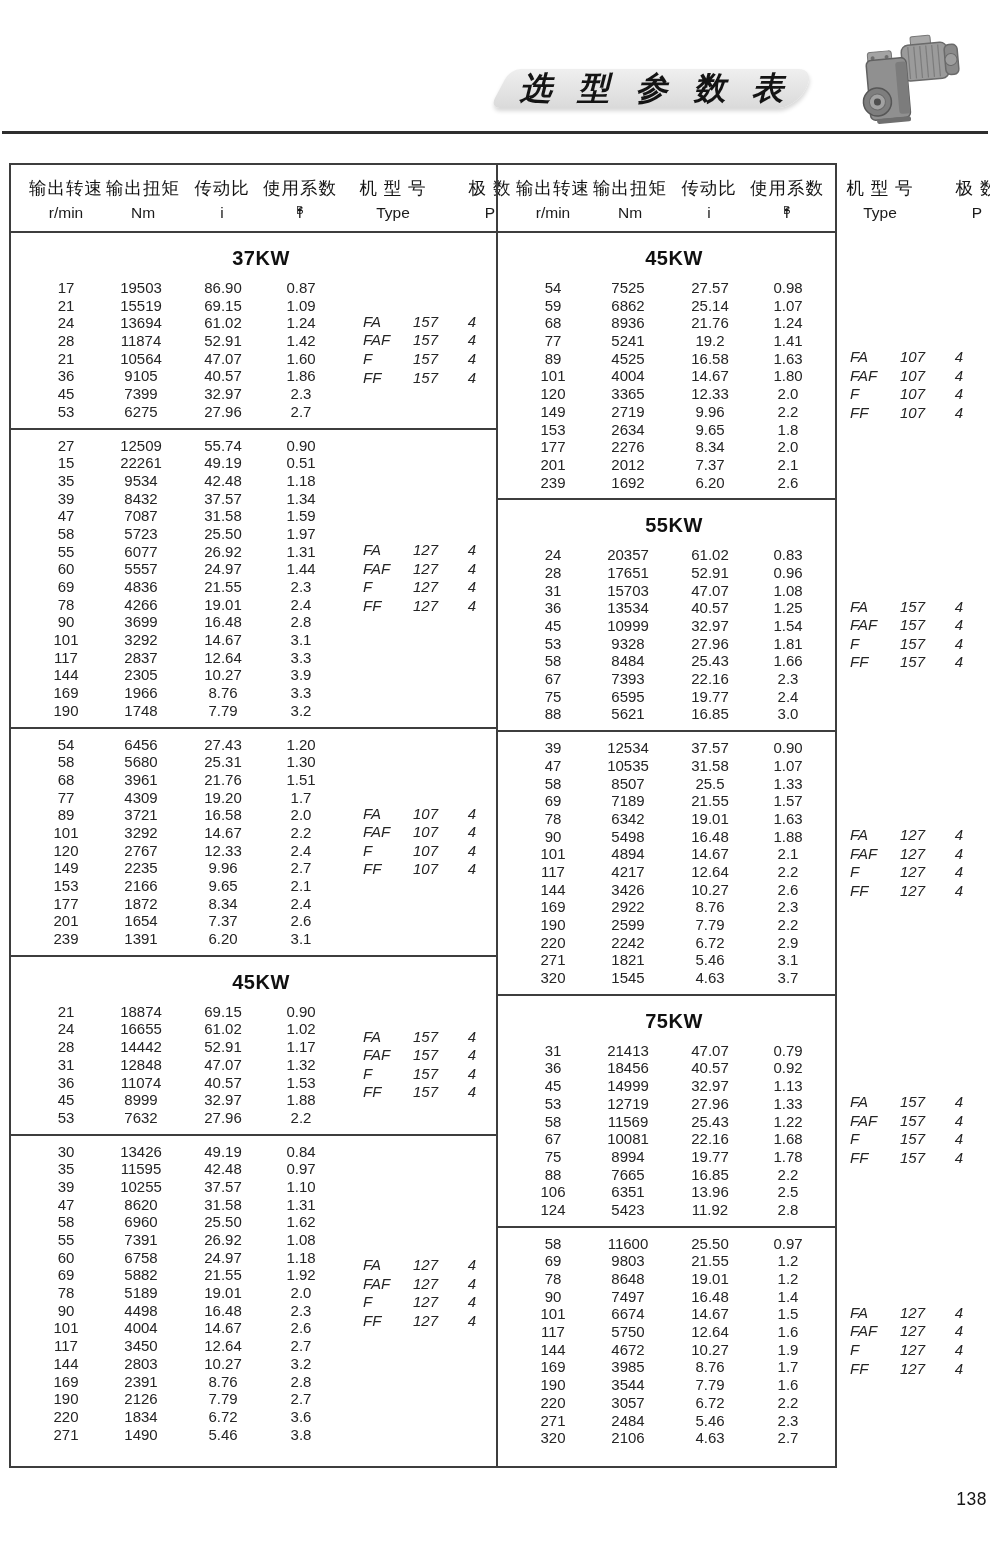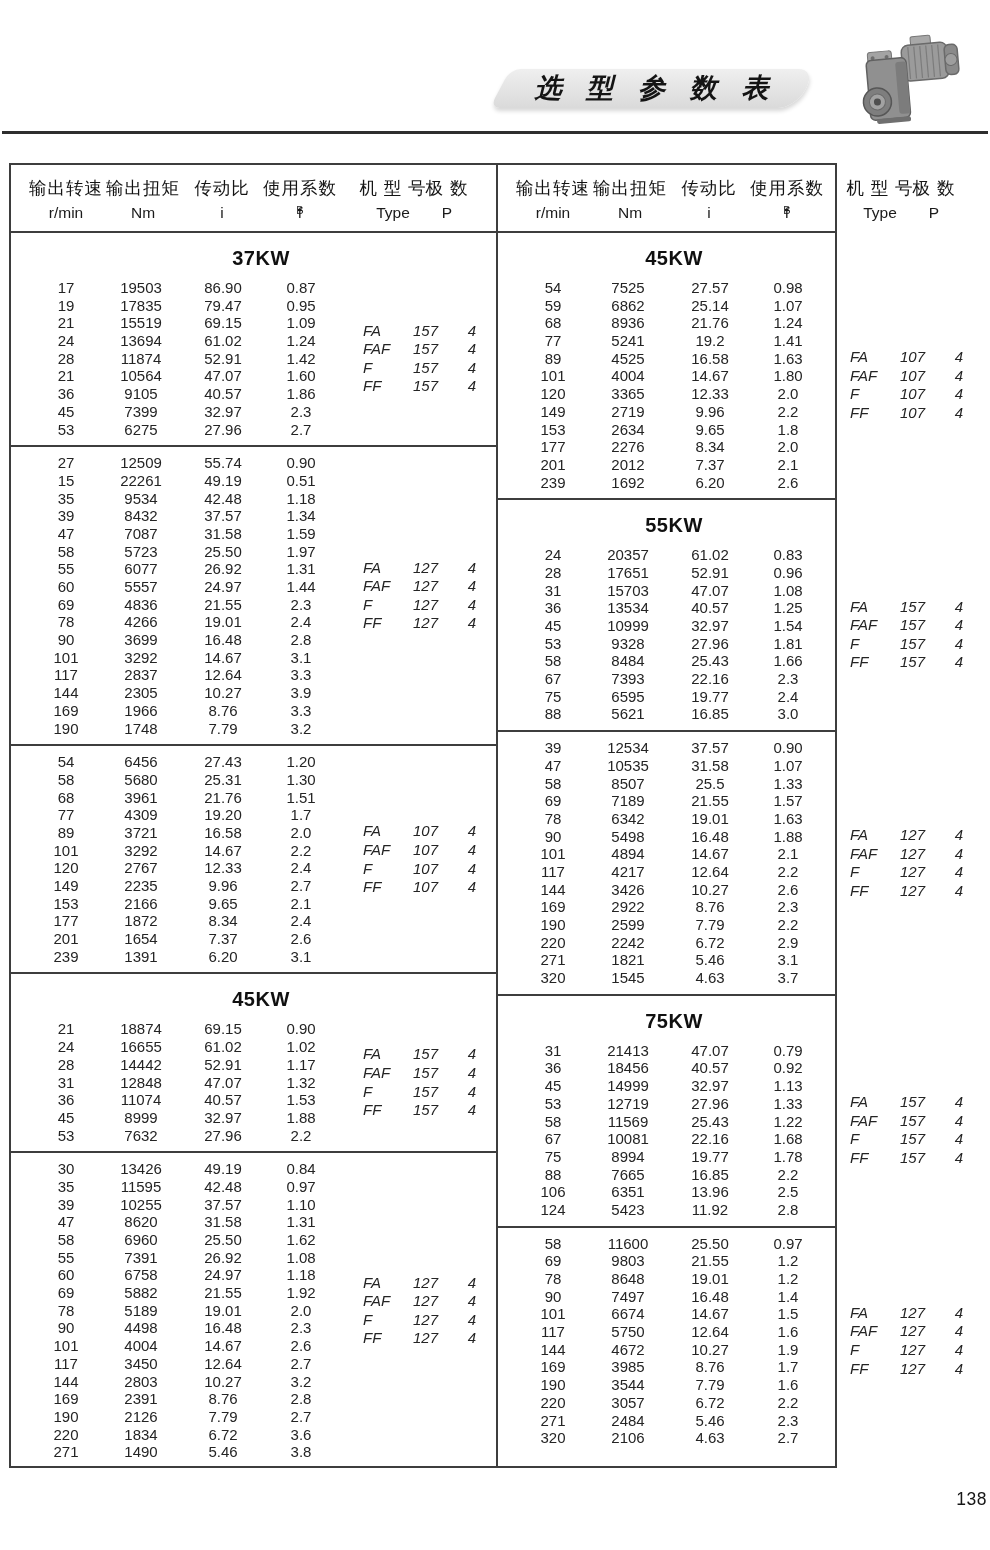--- a/index.html
+++ b/index.html
@@ -11,37 +11,37 @@
   .banner{position:absolute;left:500px;top:69px;width:306px;height:39px;}
   .banner::before{
     content:"";position:absolute;inset:0;
     background:linear-gradient(180deg,#efefef,#dadada);
     transform:skewX(-28deg);border-radius:10px 18px 18px 10px;
     box-shadow:2px 3px 4px rgba(0,0,0,.16);
   }
   .banner .title{
     position:relative;display:block;text-align:center;line-height:39px;
     font-family:"Liberation Serif",serif;font-style:italic;font-weight:600;
-    font-size:27px;letter-spacing:9px;color:#141414;padding-left:6px;white-space:nowrap;
+    font-size:32px;letter-spacing:9px;color:#141414;padding-left:6px;white-space:nowrap;
   }
   .photo{position:absolute;left:852px;top:28px;width:118px;height:102px;}
   .header-rule{position:absolute;left:2px;top:131px;width:986px;height:3px;background:#2e2e2e;}
   
   .param-table{
     position:absolute;left:9px;top:163px;width:828px;height:1305px;
     border:2px solid #3d3d3d;box-sizing:border-box;display:flex;background:#fff;
   }
   .tcol{position:relative;}
   .tcol-left{width:485px;}
   .tcol-right{flex:1;border-left:2px solid #3d3d3d;}
   .thead{position:relative;height:66px;border-bottom:2px solid #3d3d3d;}
   .thead span{position:absolute;transform:translateX(-50%);white-space:nowrap;}
   .thead .zh{top:11px;font-size:17.5px;color:#141414;letter-spacing:1px;}
   .thead .en{top:39px;font-size:15.5px;color:#1a1a1a;}
-  .p1{left:55px}.p2{left:132px}.p3{left:211px}.p4{left:289px}.p5{left:382px}.p6{left:436px}
+  .p1{left:55px}.p2{left:132px}.p3{left:211px}.p4{left:289px}.p5{left:382px}.p6{left:479px}
   .fbsub{font-size:11px;vertical-align:-2px;}
   .block{padding:7px 0;box-sizing:border-box;}
   .block + .block{border-top:2px solid #3d3d3d;}
   .section-heading{
     font-size:20px;font-weight:bold;color:#101010;
     padding:7px 0 9px 15px;letter-spacing:.5px;text-align:center;
   }
   .block-body{position:relative;}
   .row{position:relative;height:17.7px;}
   .row span{
@@ -112,26 +112,20 @@
           <div class="section-heading">37KW</div>
           <div class="block-body">
             <div class="rows">
               <div class="row">
                 <span class="c1">17</span>
                 <span class="c2">19503</span>
                 <span class="c3">86.90</span>
                 <span class="c4">0.87</span>
               </div>
               <div class="row">
-                <span class="c1">19</span>
-                <span class="c2">17835</span>
-                <span class="c3">79.47</span>
-                <span class="c4">0.95</span>
-              </div>
-              <div class="row">
                 <span class="c1">21</span>
                 <span class="c2">15519</span>
                 <span class="c3">69.15</span>
                 <span class="c4">1.09</span>
               </div>
               <div class="row">
                 <span class="c1">24</span>
                 <span class="c2">13694</span>
                 <span class="c3">61.02</span>
                 <span class="c4">1.24</span>

